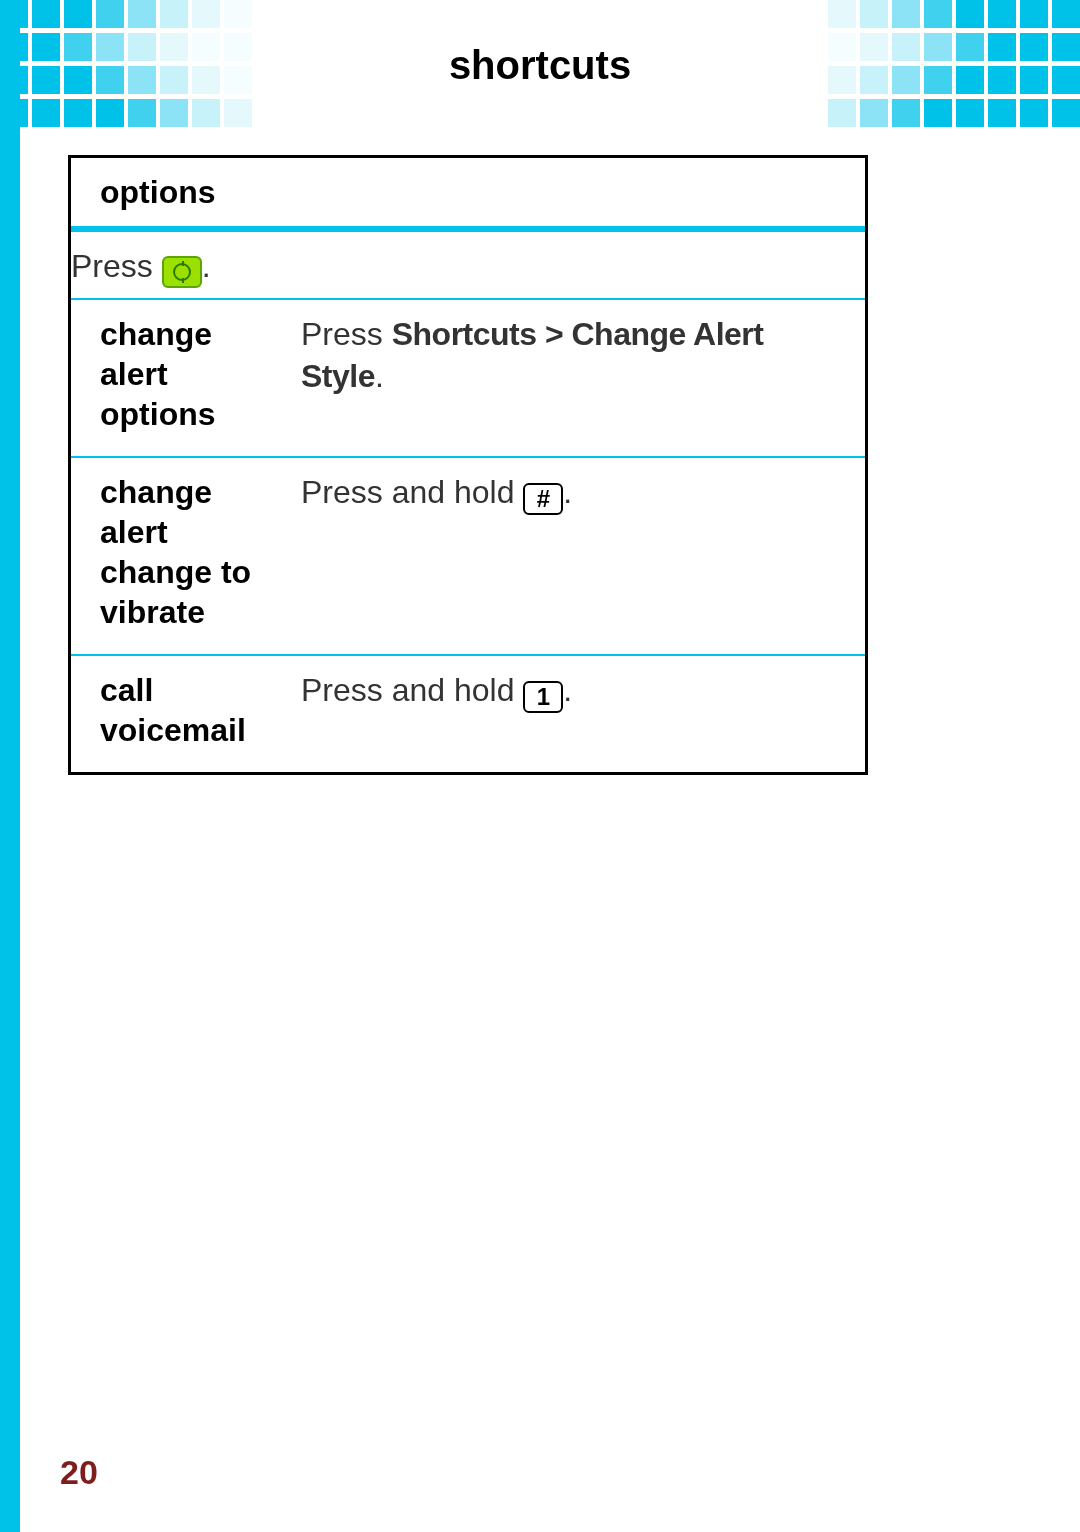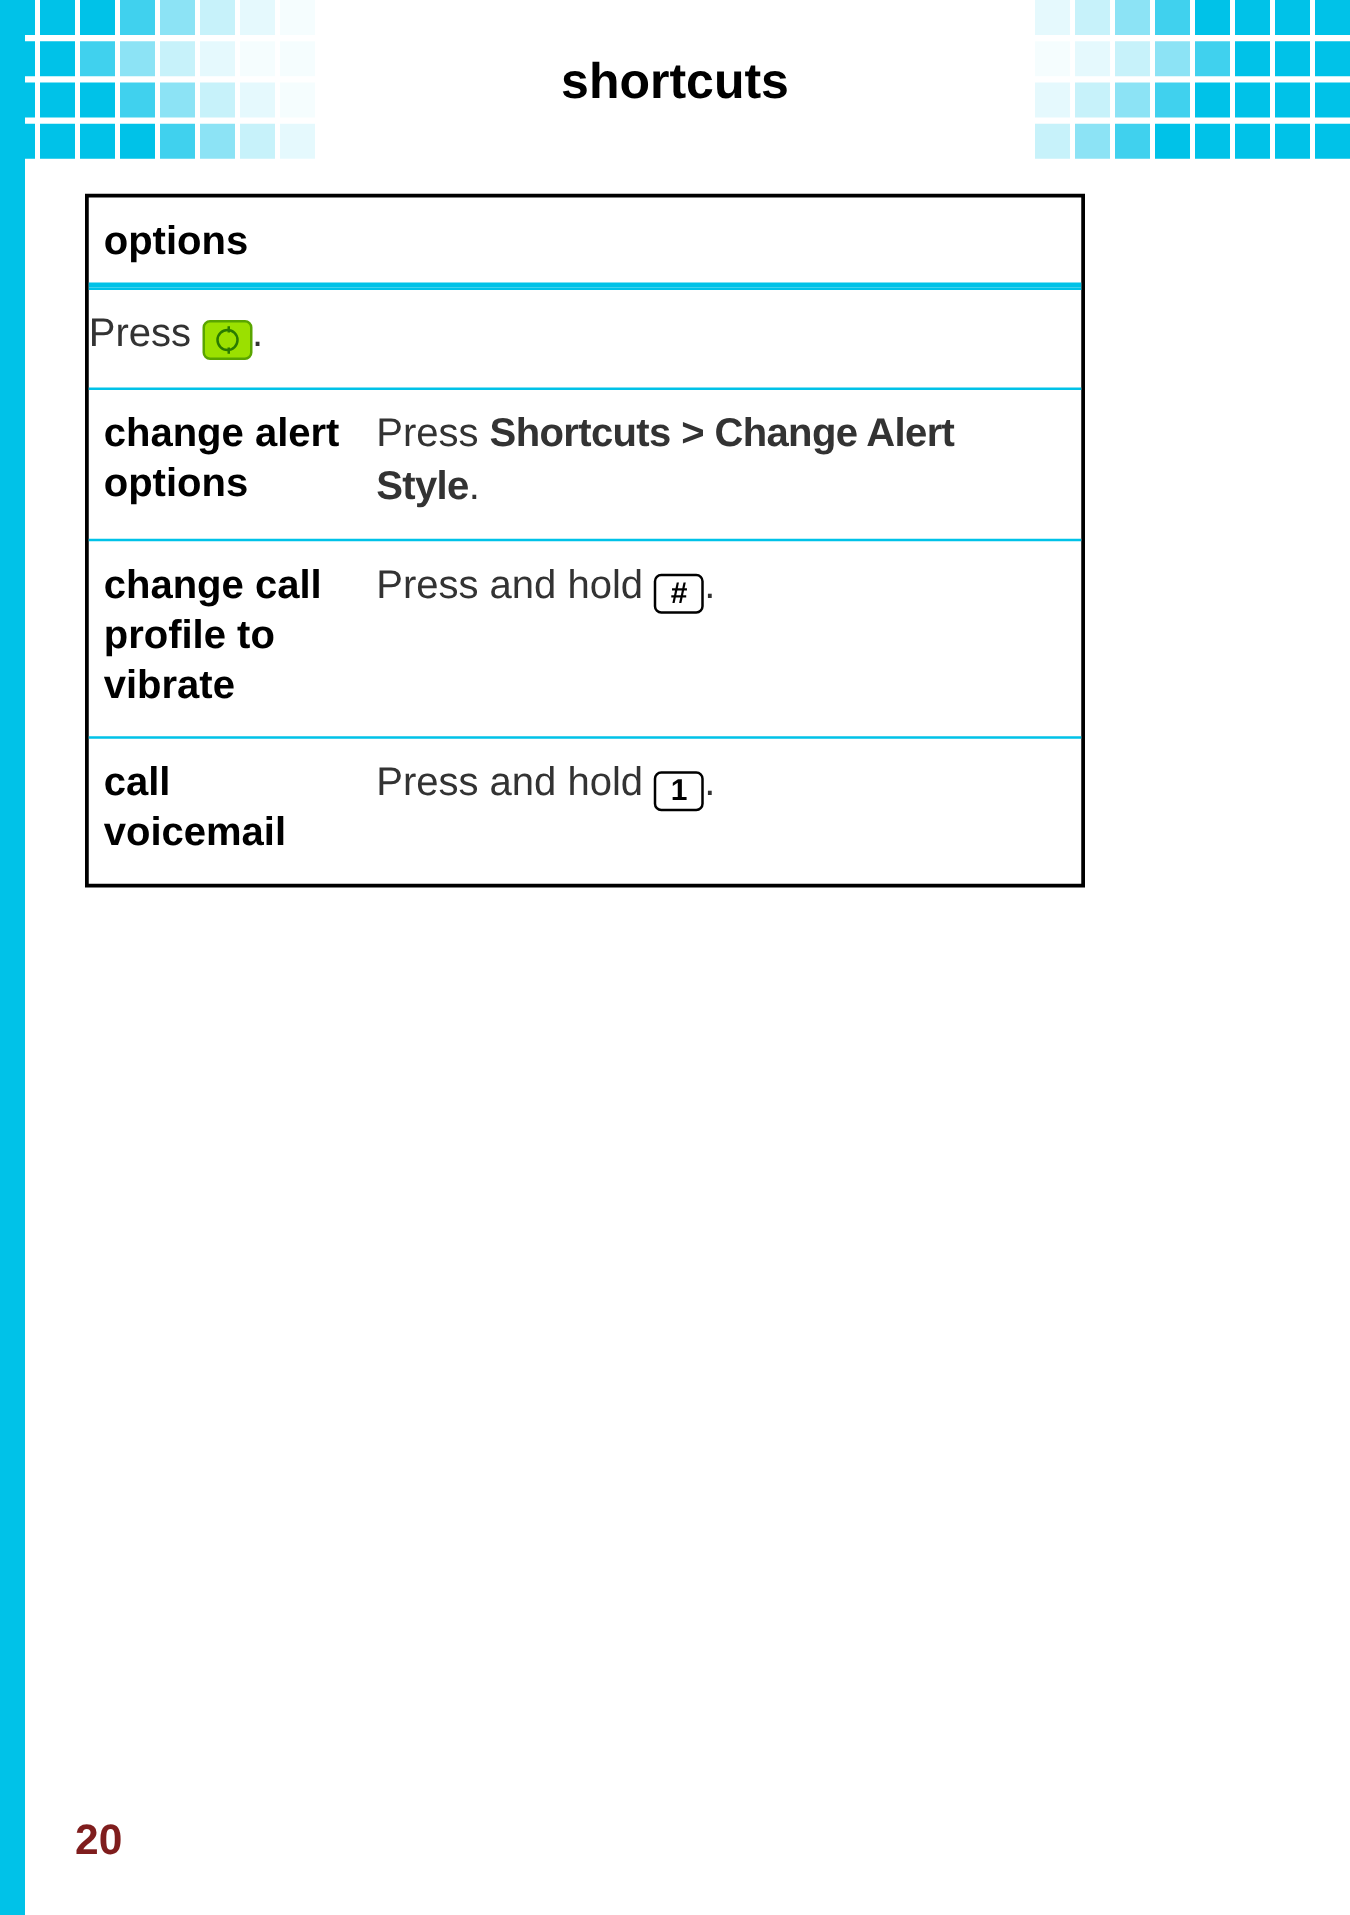--- a/index.html
+++ b/index.html
@@ -61,29 +61,29 @@
   .trow {
     display: flex;
     border-top: 2px solid #00C2E8;
   }
   .trow.header-row {
     border-top: none;
     border-bottom: 4px solid #00C2E8;
   }
   .tcell-left {
     width: 230px;
-    padding: 14px 16px 22px 12px;
+    padding: 14px 16px 22px 29px;
     font-size: 32px;
     font-weight: bold;
     color: #000;
     line-height: 1.25;
   }
   .tcell-right {
     flex: 1;
-    padding: 14px 16px 22px 0;
+    padding: 14px 16px 10px 0;
     font-size: 32px;
     color: #333;
     line-height: 1.3;
   }
   .header-row .tcell-left { padding-bottom: 14px; }
   .condensed { font-family: "Arial Narrow", Arial, sans-serif; font-weight: bold; letter-spacing: -0.5px; }
 
   .key {
     display: inline-flex;
     align-items: center;
@@ -236,21 +236,21 @@
   </div>
 
   <div class="trow">
     <div class="tcell-left">change alert options</div>
     <div class="tcell-right">
       <span>Press </span><span class="condensed">Shortcuts &gt; Change Alert Style</span><span>.</span>
     </div>
   </div>
 
   <div class="trow">
-    <div class="tcell-left">change call profile to vibrate</div>
+    <div class="tcell-left">change alert change to vibrate</div>
     <div class="tcell-right">
       <span>Press and hold </span><span class="key">#</span><span>.</span>
     </div>
   </div>
 
   <div class="trow">
     <div class="tcell-left">call voicemail</div>
     <div class="tcell-right">
       <span>Press and hold </span><span class="key">1</span><span>.</span>
     </div>

